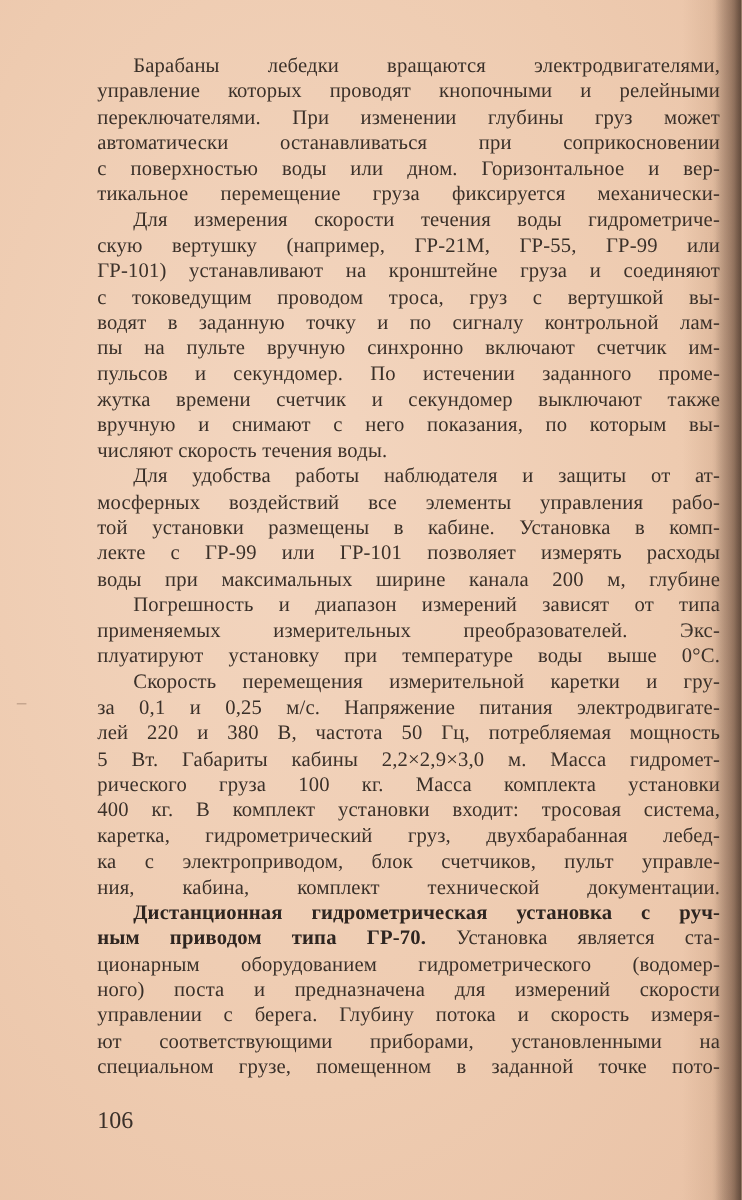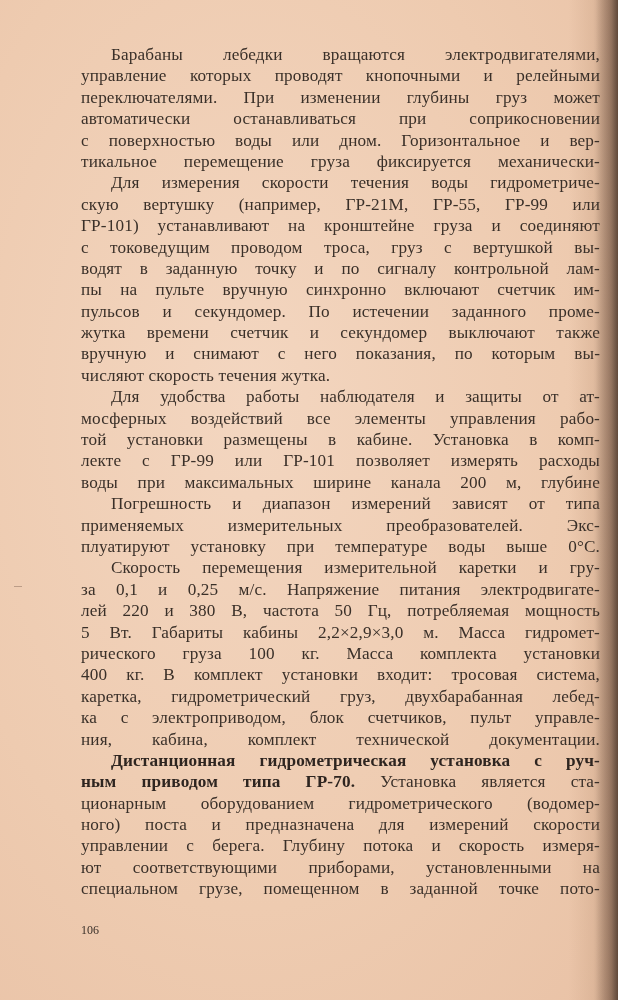--- a/index.html
+++ b/index.html
@@ -27,21 +27,21 @@
     text-align: justify;
     text-align-last: justify;
     letter-spacing: 0.15px;
   }
   .line.last { text-align-last: left; }
   .line.indent { padding-left: 30px; }
   .b { font-weight: bold; color: #2e2520; }
   .page-number {
     position: absolute;
     left: 81px; top: 923px;
-    font-size: 12px;
+    font-size: 20px;
     color: #3a3029;
   }
   .edge-shadow {
     position: absolute; right: 0; top: 0; width: 22px; height: 1000px;
     background: linear-gradient(90deg, rgba(0,0,0,0) 0%, rgba(90,60,45,0.25) 60%, rgba(60,40,30,0.45) 100%);
   }
   .margin-mark {
     position: absolute; left: 14px; top: 586px; width: 8px; height: 1px;
     background: #9a7d6b; opacity: 0.6;
   }
@@ -63,21 +63,21 @@
   <div>
     <span class="line indent">Для измерения скорости течения воды гидрометриче-</span>
     <span class="line">скую вертушку (например, ГР-21М, ГР-55, ГР-99 или</span>
     <span class="line">ГР-101) устанавливают на кронштейне груза и соединяют</span>
     <span class="line">с токоведущим проводом троса, груз с вертушкой вы-</span>
     <span class="line">водят в заданную точку и по сигналу контрольной лам-</span>
     <span class="line">пы на пульте вручную синхронно включают счетчик им-</span>
     <span class="line">пульсов и секундомер. По истечении заданного проме-</span>
     <span class="line">жутка времени счетчик и секундомер выключают также</span>
     <span class="line">вручную и снимают с него показания, по которым вы-</span>
-    <span class="line last">числяют скорость течения жутка.</span>
+    <span class="line last">числяют скорость течения воды.</span>
   </div>
 
   <div>
     <span class="line indent">Для удобства работы наблюдателя и защиты от ат-</span>
     <span class="line">мосферных воздействий все элементы управления рабо-</span>
     <span class="line">той установки размещены в кабине. Установка в комп-</span>
     <span class="line">лекте с ГР-99 или ГР-101 позволяет измерять расходы</span>
     <span class="line">воды при максимальных ширине канала 200 м, глубине</span>
   </div>
 

